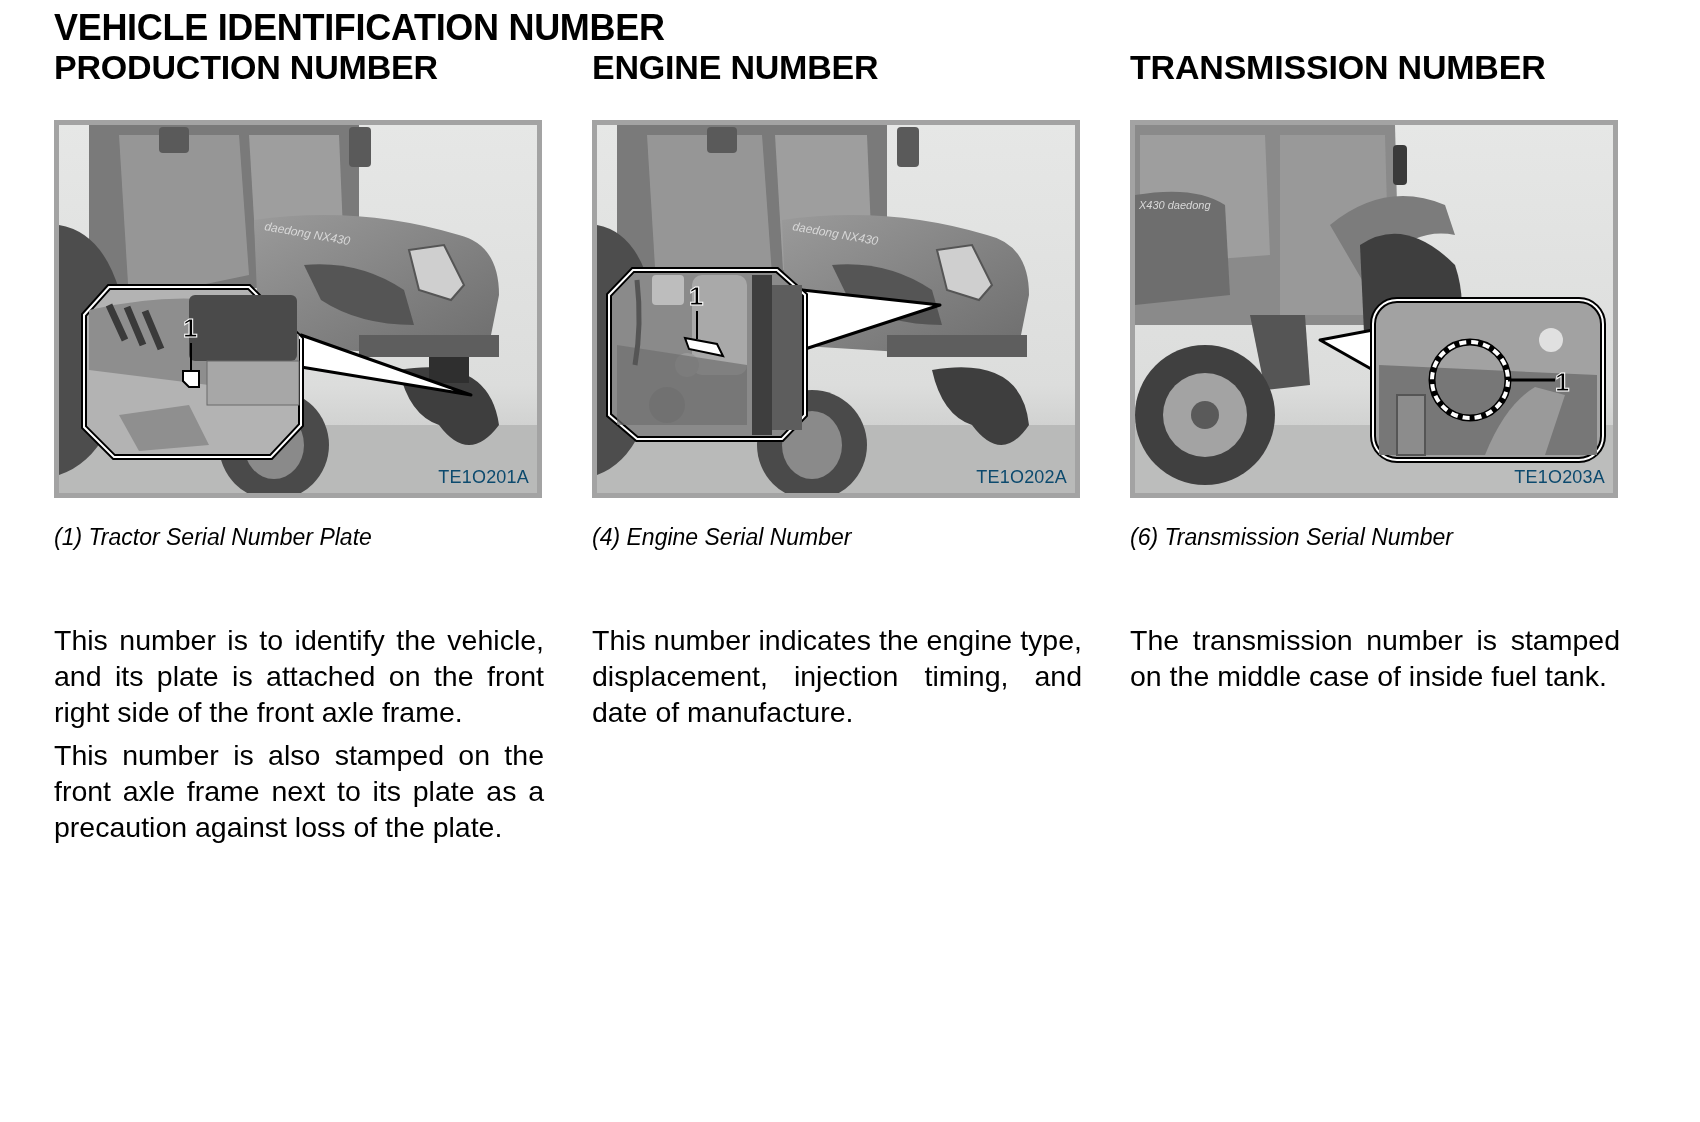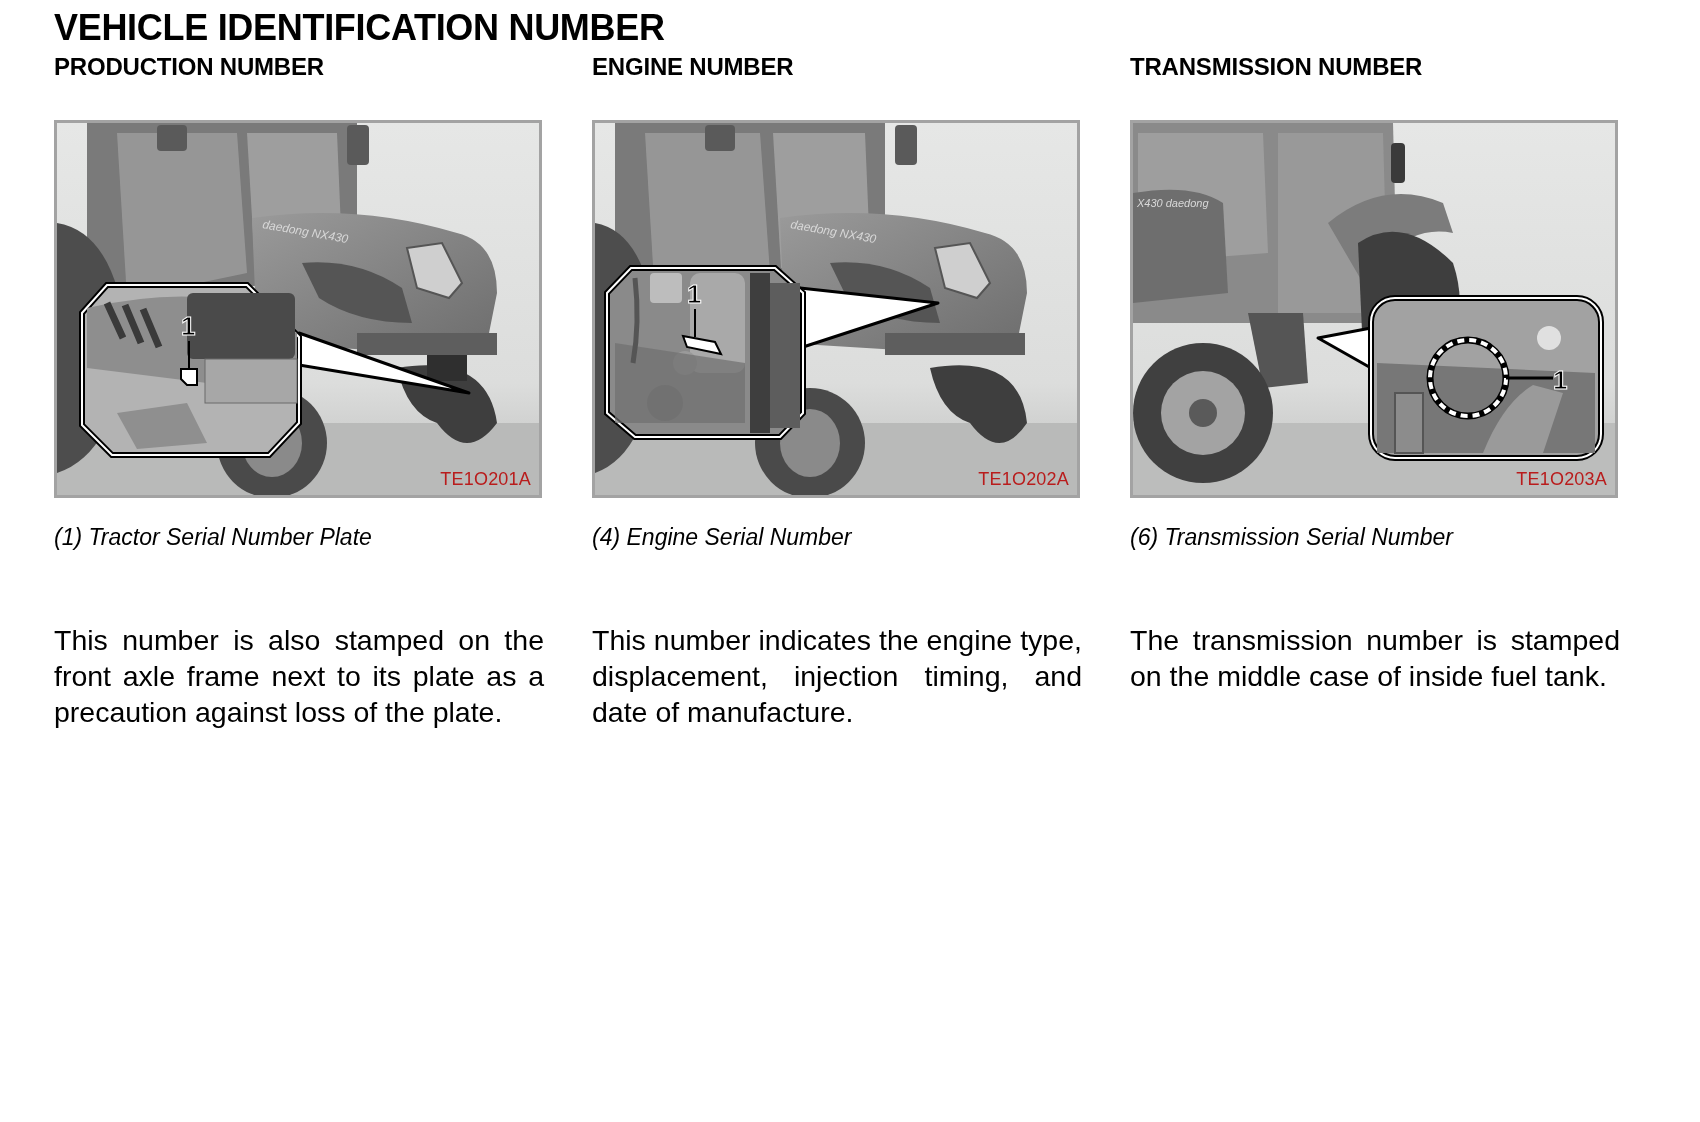--- a/index.html
+++ b/index.html
@@ -11,31 +11,31 @@
     font-size: 36px; font-weight: bold; line-height: 40px; letter-spacing: -0.3px;
     white-space: nowrap;
   }
   .col { position: absolute; top: 0; width: 488px; }
   .col-1 { left: 54px; }
   .col-2 { left: 592px; }
   .col-3 { left: 1130px; }
 
   .col-title {
     position: absolute; left: 0; top: 48px;
-    font-size: 24px; font-weight: bold; line-height: 38px; letter-spacing: -0.2px;
+    font-size: 34px; font-weight: bold; line-height: 38px; letter-spacing: -0.2px;
     white-space: nowrap;
   }
   .figure {
     position: absolute; left: 0; top: 120px; width: 488px; height: 378px;
-    background: #e3e4e3; border: 3px solid #a3a3a3; overflow: hidden;
+    background: #e3e4e3; border: 5px solid #a3a3a3; overflow: hidden;
   }
   .figure svg { position: absolute; left: 0; top: 0; width: 482px; height: 372px; }
   .fig-code {
     position: absolute; right: 8px; bottom: 6px;
-    font-size: 18px; line-height: 20px; color: #b91c1c; letter-spacing: 0.2px;
+    font-size: 18px; line-height: 20px; color: #0c4a6e; letter-spacing: 0.2px;
   }
   .caption {
     position: absolute; left: 0; top: 524px; width: 540px;
     font-size: 23px; font-style: italic; line-height: 26px; white-space: nowrap;
   }
   .body-text {
     position: absolute; left: 0; top: 622px; width: 490px;
   }
   .body-text p {
     font-size: 28.5px; line-height: 36px; text-align: justify;
@@ -97,20 +97,21 @@
       <path d="M60 290 L130 280 L150 320 L80 326 Z" fill="#8f8f8f"></path>
 
       <text x="124" y="212" font-family="Liberation Sans, sans-serif" font-size="26" font-weight="bold" fill="#000" stroke="#fff" stroke-width="1">1</text>
       <line x1="132" y1="218" x2="132" y2="248" stroke="#000" stroke-width="2"></line>
       <path d="M124 246 L140 246 L140 262 L130 262 L124 256 Z" fill="#ffffff" stroke="#000" stroke-width="2"></path>
     </svg>
     <span class="fig-code">TE1O201A</span>
   </div>
   <div class="caption">(1) Tractor Serial Number Plate</div>
   <div class="body-text">
+    <p>This number is to identify the vehicle, and its plate is attached on the front right side of the front axle frame.</p>
     <p>This number is also stamped on the front axle frame next to its plate as a precaution against loss of the plate.</p>
   </div>
 </section>
 
 <section class="col col-2">
   <h2 class="col-title">ENGINE NUMBER</h2>
   <div class="figure">
     <svg viewBox="0 0 482 372">
       <defs>
         <linearGradient id="g2sky" x1="0" y1="0" x2="0" y2="1">

